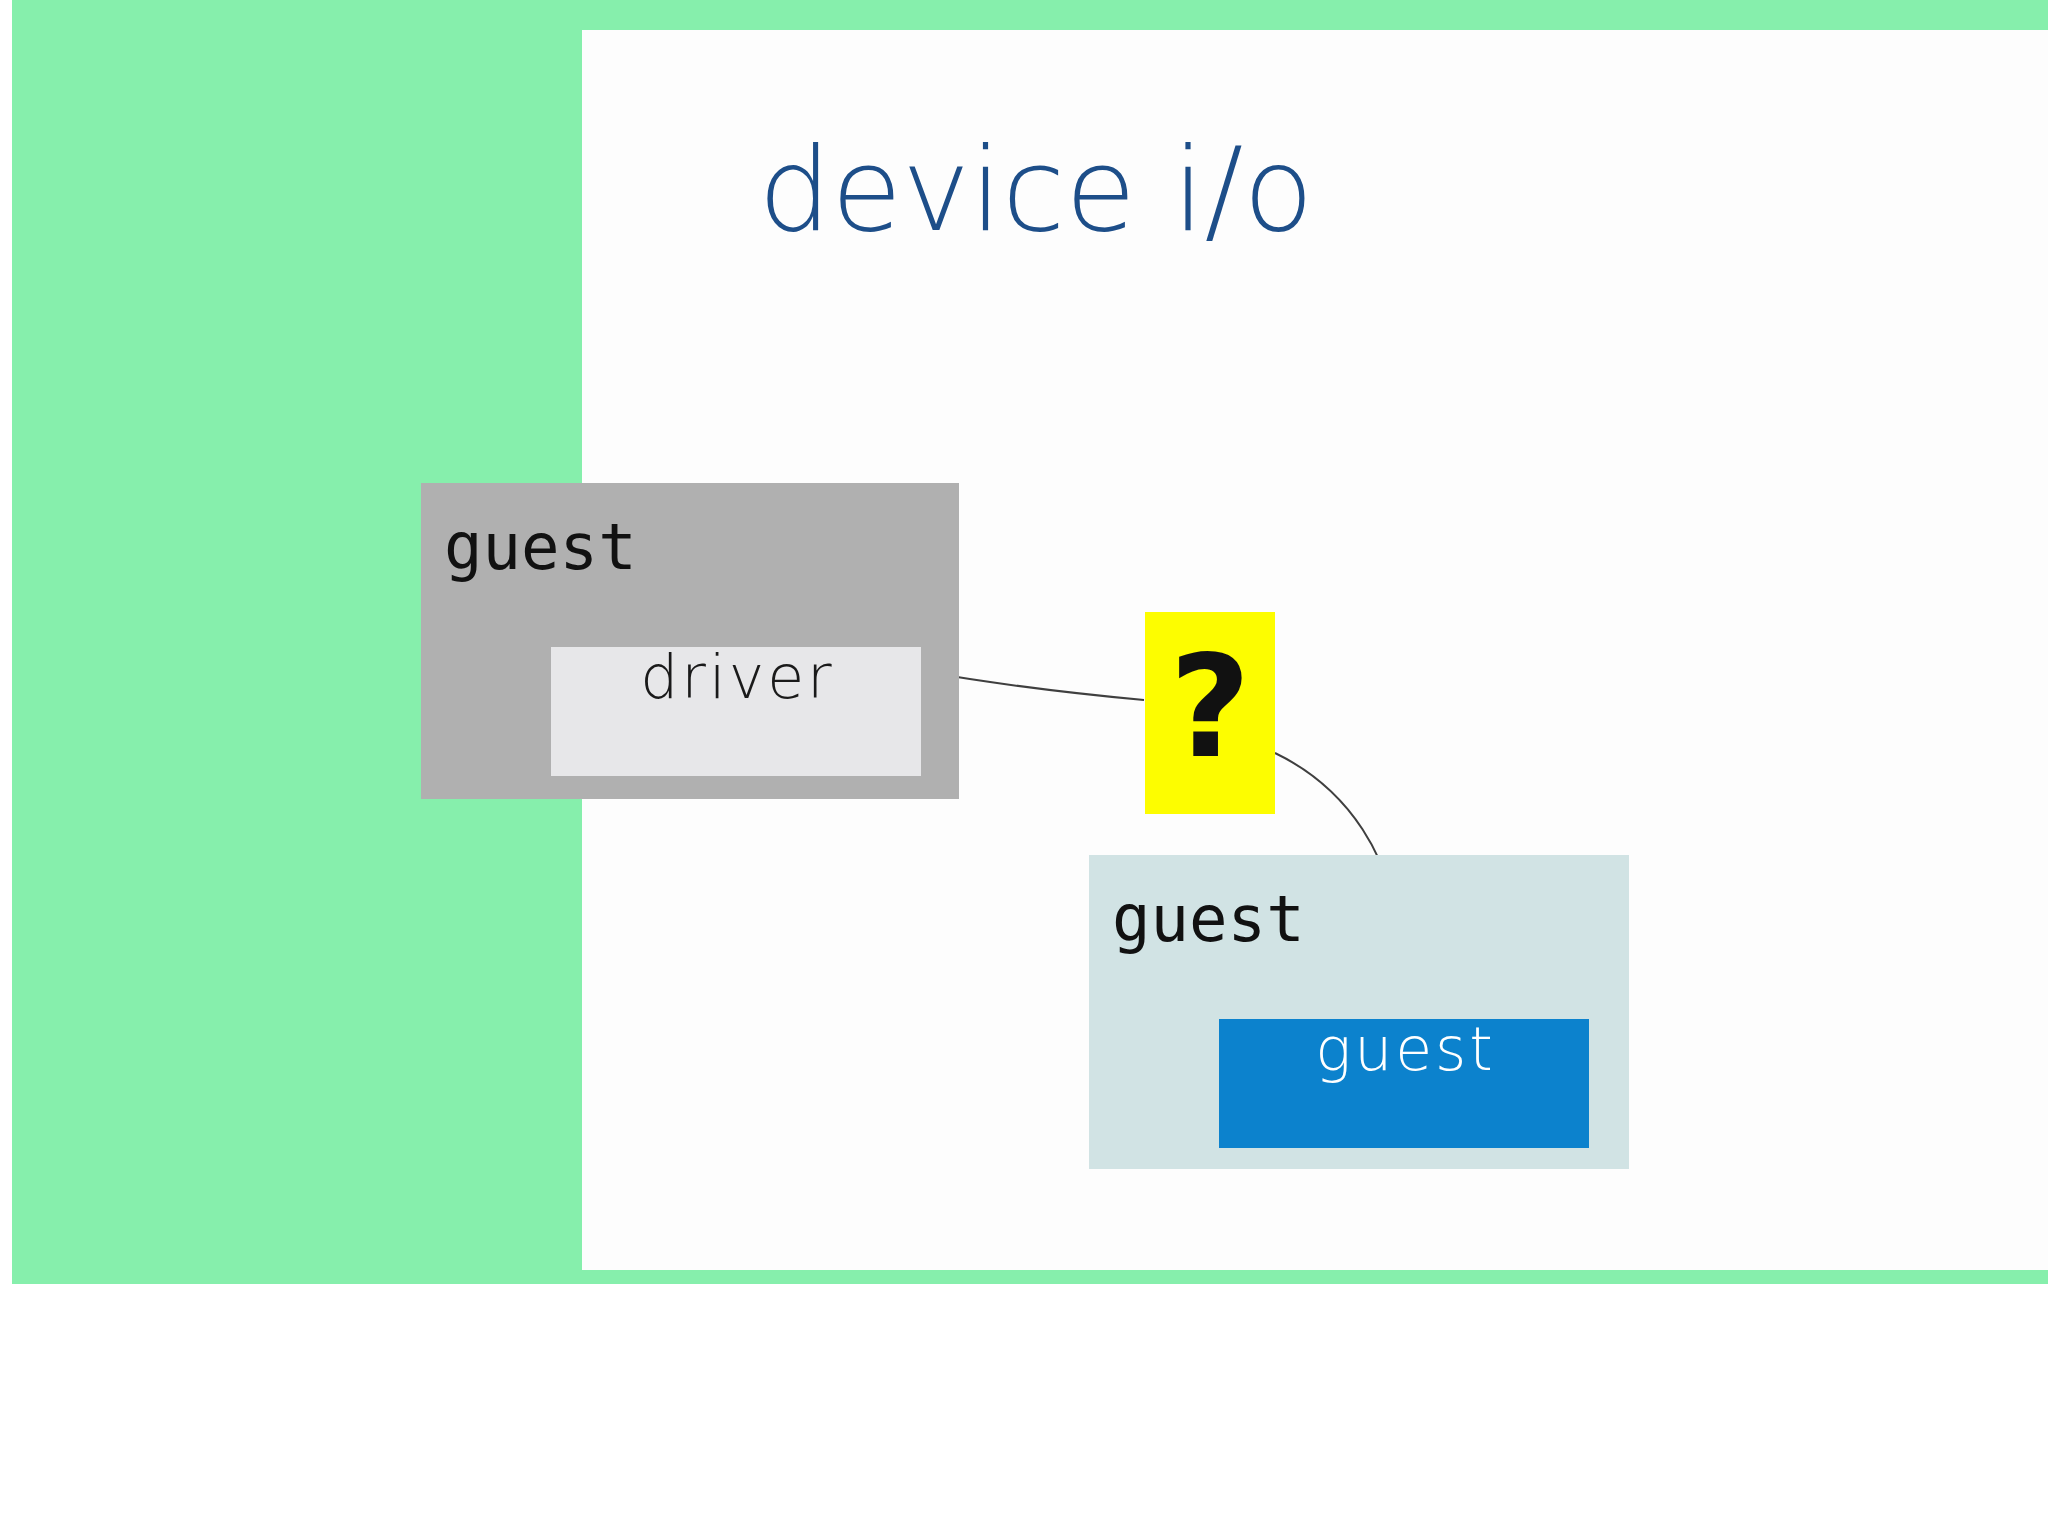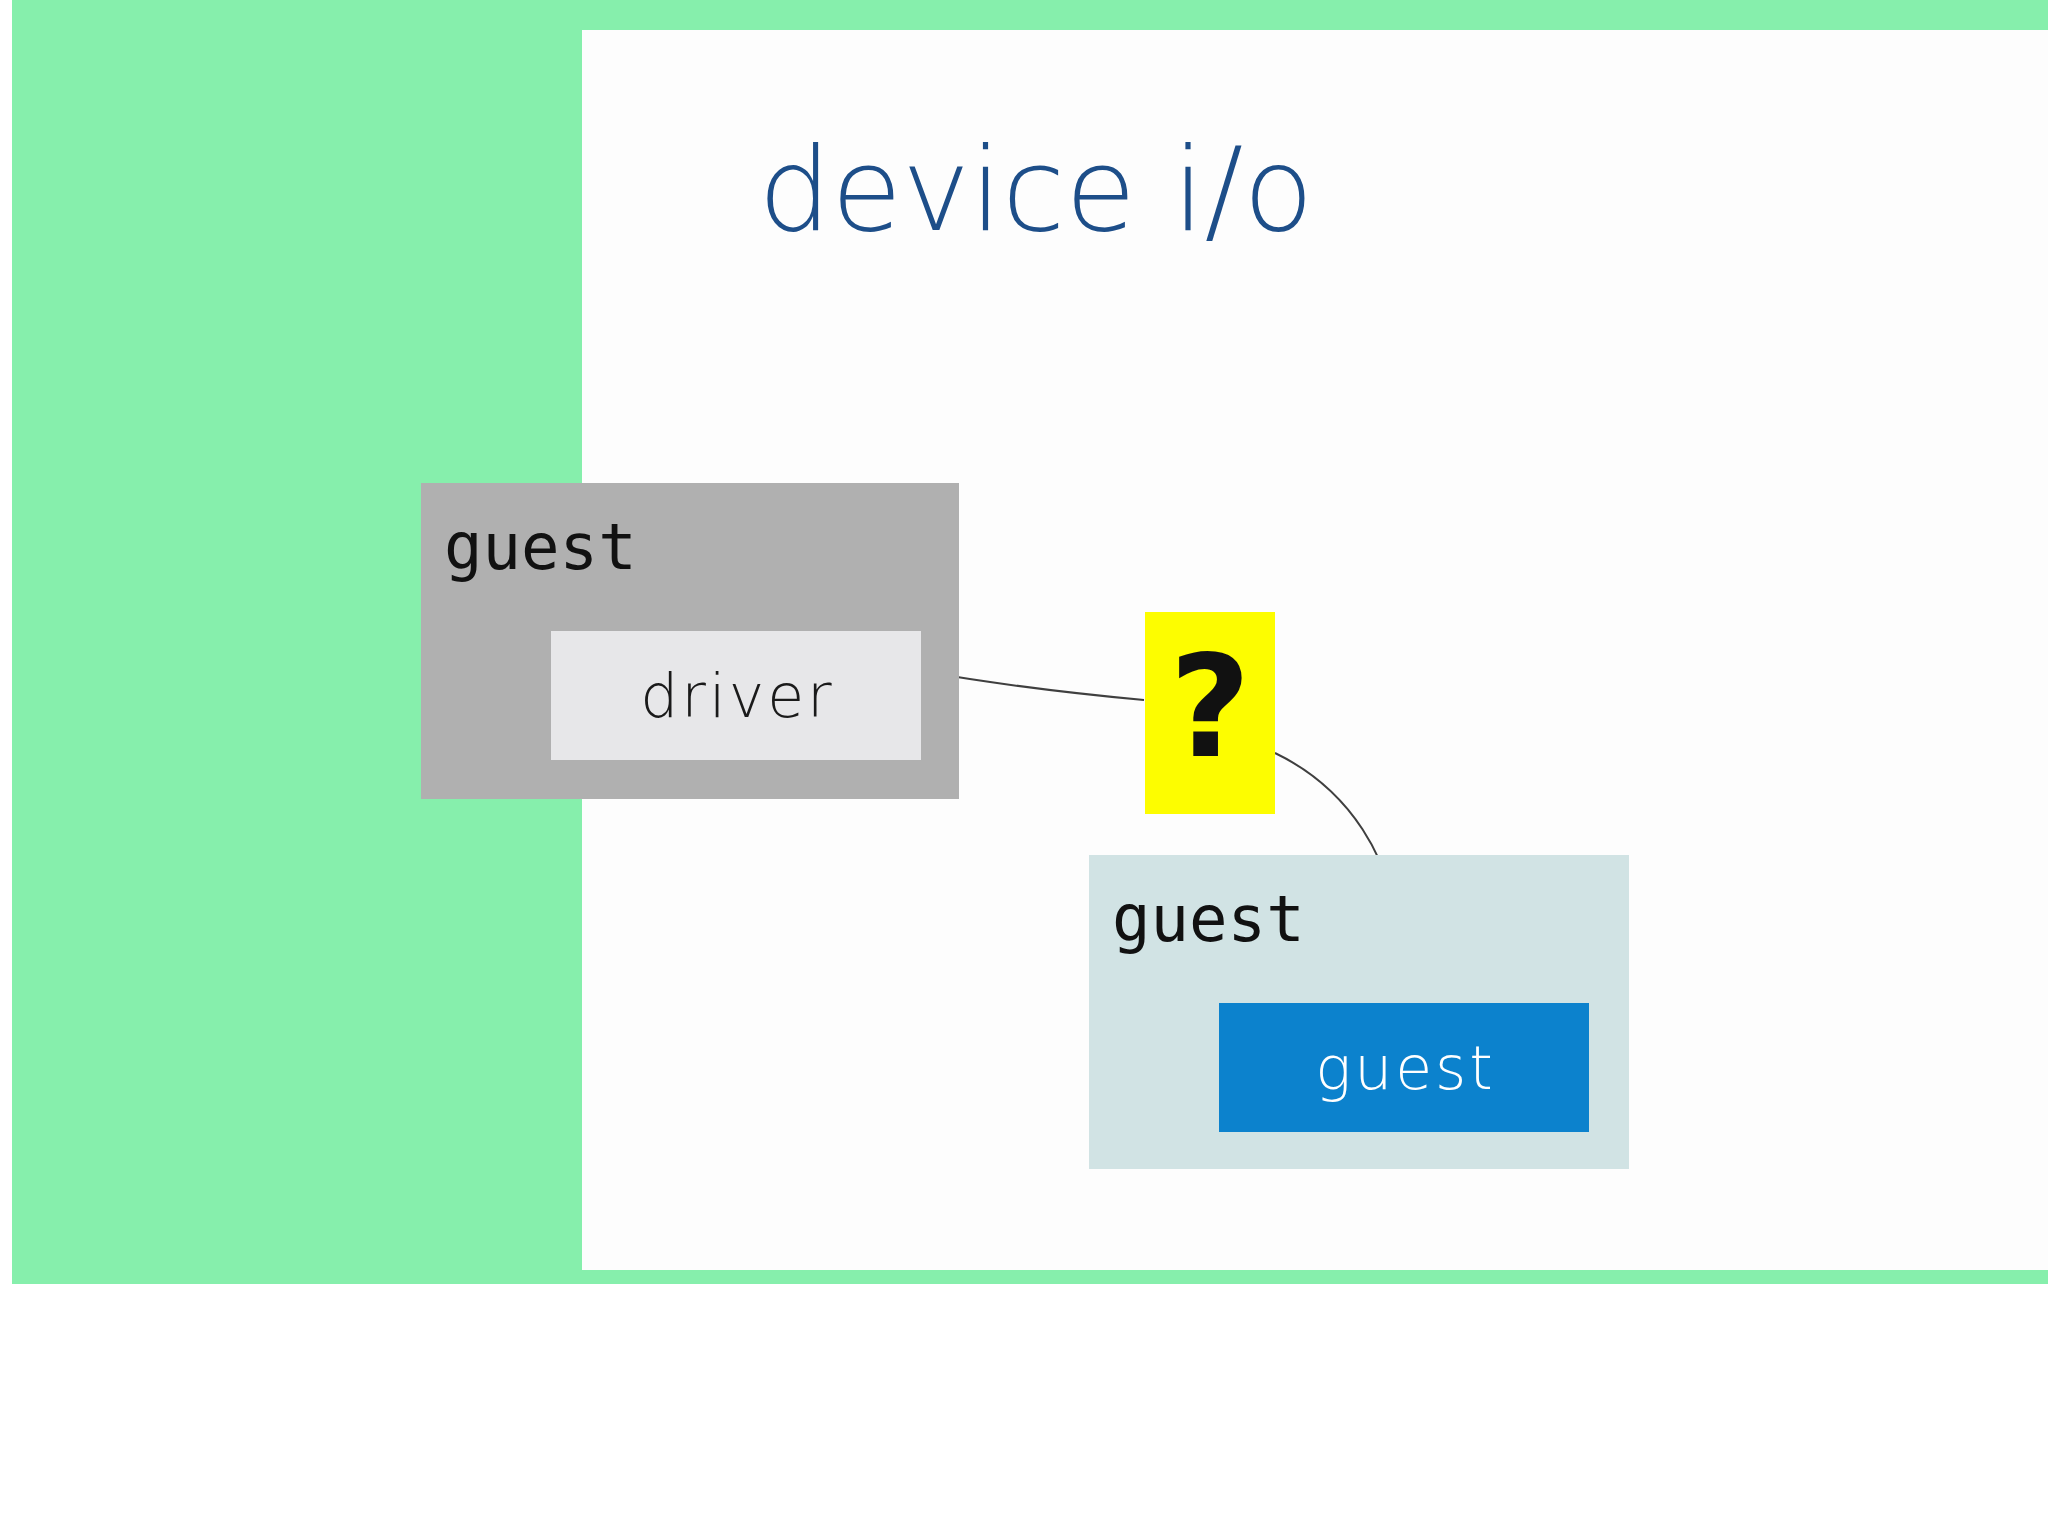--- a/index.html
+++ b/index.html
@@ -79,25 +79,24 @@
     left: 23px;
     font-family: "DejaVu Sans Mono", "Liberation Mono", monospace;
     font-size: 64px;
     font-weight: 400;
     line-height: 1;
     color: #111111;
   }
   .inner-box {
     position: absolute;
     left: 130px;
-    top: 148px;
+    top: 164px;
     width: 370px;
     height: 129px;
     display: flex;
-    align-items: center;
     justify-content: center;
   }
   .driver-box {
     background: var(--driver-fill, #e7e7e9);
   }
   .device-box {
     background: var(--device-fill, #0c82cd);
   }
   .inner-label {
     font-family: "DejaVu Sans", "Liberation Sans", sans-serif;

